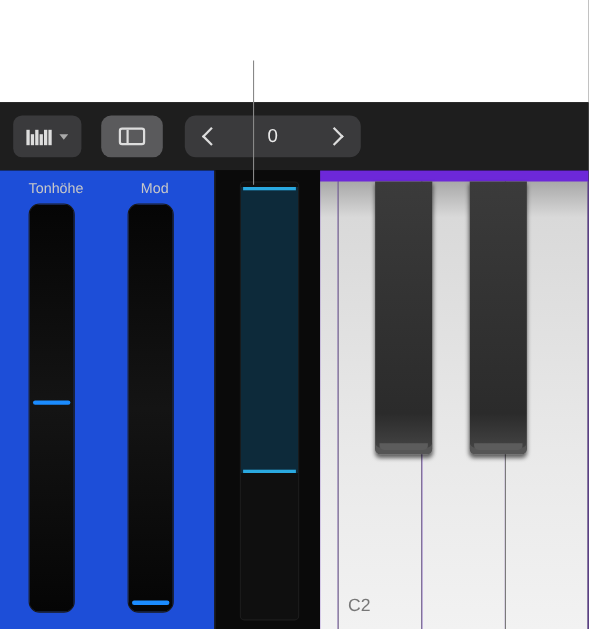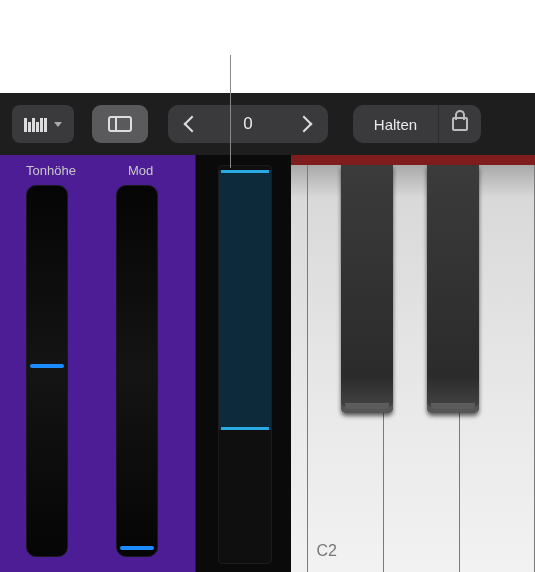--- a/index.html
+++ b/index.html
@@ -25,38 +25,38 @@
   .arrow-l{transform:rotate(-45deg);}
   .arrow-r{transform:rotate(135deg);}
   .hold-group{position:absolute;left:353px;top:12px;width:128px;height:38px;}
   .hold-label{flex:1;text-align:center;color:#eaeaea;font-size:15px;padding:0 10px;}
   .lock-wrap{width:42px;height:38px;display:flex;align-items:center;justify-content:center;border-left:1px solid #2a2a2a;}
   .lock{width:12px;height:10px;border:2px solid #bbb;border-radius:2px;position:relative;}
   .lock::before{content:"";position:absolute;left:1px;top:-9px;width:6px;height:8px;border:2px solid #bbb;border-bottom:none;border-radius:5px 5px 0 0;}
 
   
   .main{position:relative;width:535px;height:417px;background:#0a0a0a;display:flex;}
-  .left-panel{width:195px;height:417px;position:relative;background:#4c1d95;}
+  .left-panel{width:195px;height:417px;position:relative;background:#1d4ed8;}
   .labels{position:absolute;top:8px;left:0;width:195px;color:#c8c8c8;font-size:13px;}
   .lbl-pitch{position:absolute;left:26px;}
   .lbl-mod{position:absolute;left:128px;text-align:center;}
   .wheel{position:absolute;top:30px;width:40px;height:370px;background:linear-gradient(#050505,#141414 50%,#050505);border-radius:10px;border:1px solid #1a1a1a;}
   .wheel.pitch{left:26px;}
   .wheel.mod{left:116px;}
   .wheel .indicator{position:absolute;left:3px;right:3px;height:4px;background:#1b8cff;border-radius:2px;}
   .wheel.pitch .indicator{top:178px;}
   .wheel.mod .indicator{bottom:6px;}
 
   .vstrip-col{width:95px;height:417px;position:relative;background:#0a0a0a;border-left:1px solid #222;}
   .vstrip{position:absolute;left:22px;top:10px;width:52px;height:397px;background:#0f0f0f;border:1px solid #1c1c1c;border-radius:4px;}
   .vstrip .fill{position:absolute;left:0;right:0;top:4px;height:260px;background:#0d2a3a;}
   .vstrip .top-line{position:absolute;left:2px;right:2px;top:4px;height:3px;background:#2aa9e0;}
   .vstrip .bot-line{position:absolute;left:2px;right:2px;top:261px;height:3px;background:#2aa9e0;}
 
-  .kbd{flex:1;height:417px;position:relative;background:#7f1d1d;overflow:hidden;}
+  .kbd{flex:1;height:417px;position:relative;background:#6d28d9;overflow:hidden;}
   .white-keys{position:absolute;left:0;top:10px;right:0;bottom:0;display:flex;}
   .wkey{background:linear-gradient(#a8a8a8,#d9d9d9 8%,#e9e9e9 60%,#f2f2f2);border-right:1px solid #7a7a7a;position:relative;}
   .wkey:first-child{width:19px;}
   .wkey.reg{width:86px;}
   .wkey .note{position:absolute;left:8px;bottom:12px;color:#777;font-size:16px;}
   .black-keys{position:absolute;left:0;top:10px;right:0;height:258px;}
   .bkey{position:absolute;top:0;width:52px;height:248px;background:linear-gradient(#3b3b3b,#2b2b2b 85%,#474747);border-radius:0 0 5px 5px;box-shadow:0 3px 4px rgba(0,0,0,.6), inset 0 -6px 0 #555;}
   .bkey::after{content:"";position:absolute;left:4px;right:4px;bottom:4px;height:6px;background:#5c5c5c;border-radius:0 0 4px 4px;}
 </style>
 </head>
@@ -86,26 +86,20 @@
     <div class="btn-group octave-group">
       <div class="oct-btn">
         <span class="arrow-l"></span>
       </div>
       <div class="oct-val">0</div>
       <div class="oct-btn">
         <span class="arrow-r"></span>
       </div>
     </div>
 
-    <div class="btn-group hold-group">
-      <div class="hold-label">Halten</div>
-      <div class="lock-wrap">
-        <span class="lock"></span>
-      </div>
-    </div>
   </div>
 
   <div class="main">
     <div class="left-panel">
       <div class="labels">
         <span class="lbl-pitch">Tonhöhe</span>
         <span class="lbl-mod">Mod</span>
       </div>
       <div class="wheel pitch">
         <div class="indicator"></div>

